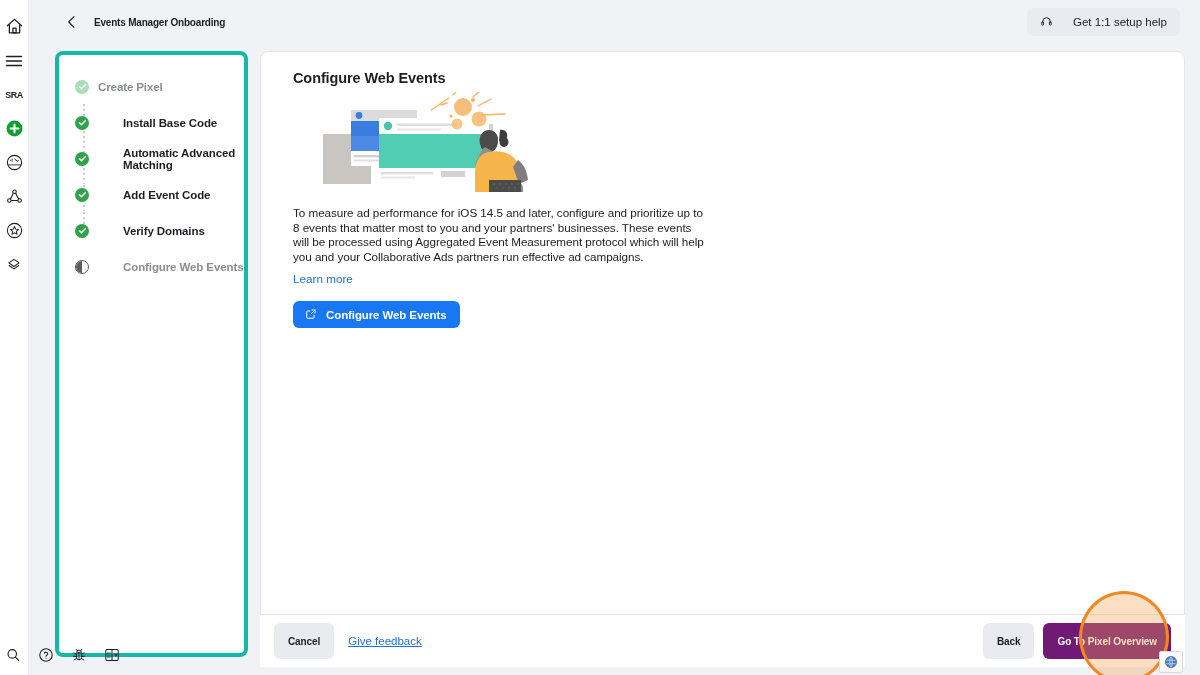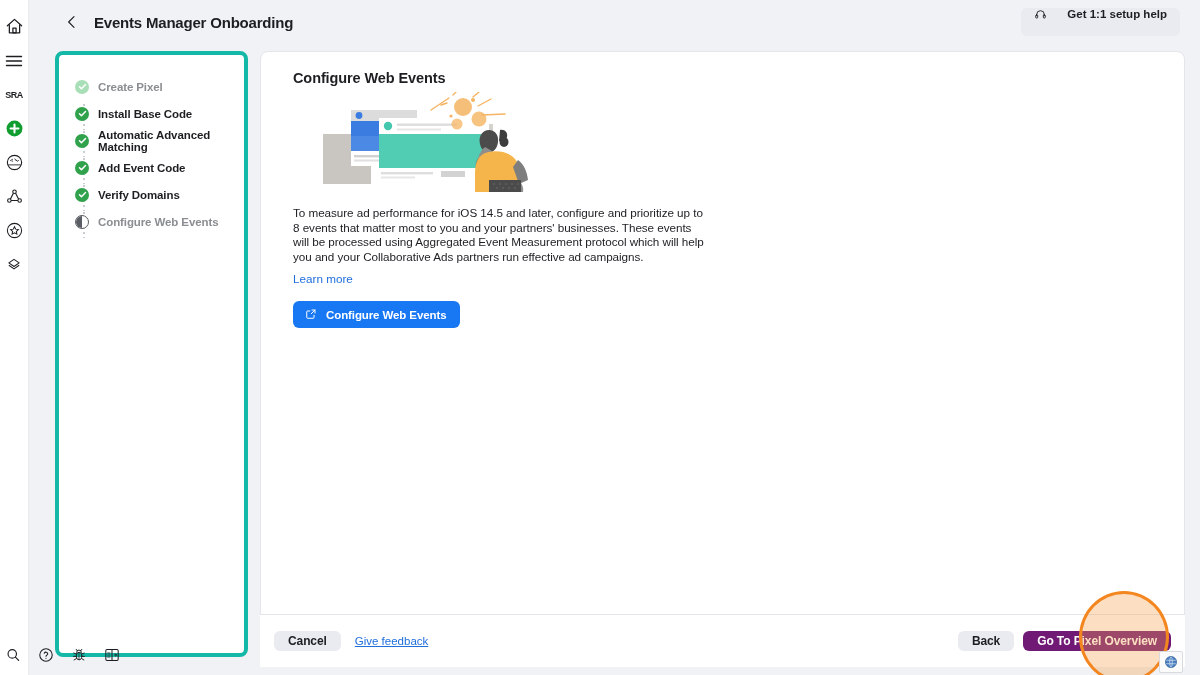--- a/index.html
+++ b/index.html
@@ -60,33 +60,33 @@
     display: flex; align-items: center;
     padding: 0 10px 0 0;
   }
   .back-btn {
     width: 34px; height: 34px; margin-left: 26px;
     display: flex; align-items: center; justify-content: center;
     border-radius: 50%;
     color: #1c1e21;
   }
   .page-title {
-    font-size: 15px; font-weight: 700; color: #1c1e21;
+    font-size: 10px; font-weight: 700; color: #1c1e21;
     margin-left: 5px; letter-spacing: -0.2px;
   }
   .topbar-right {
     margin-left: auto;
     display: flex; align-items: center; gap: 8px;
     padding-right: 10px;
   }
   .help-pill {
-    display: flex; gap: 20px;
+    display: flex; align-items: center; gap: 20px;
     height: 28px; padding: 0 13px;
     background: #e9ebf0; border-radius: 6px;
-    font-size: 11.5px; font-weight: 700; color: #1c1e21;
+    font-size: 11.5px; font-weight: 400; color: #1c1e21;
   }
   .acct-pill {
     display: flex; align-items: center; gap: 9px;
     height: 28px; padding: 0 9px 0 8px;
     background: #ffffff;
     border: 1px solid #dddfe2; border-radius: 6px;
     font-size: 11.5px; color: #1c1e21;
     min-width: 209px;
   }
   .acct-ico {
@@ -109,21 +109,21 @@
     border: 4px solid #14b8a6;
     border-radius: 8px;
     padding: 18px 0 0 0;
   }
   .step {
     display: flex; align-items: center;
     height: 27px;
     padding-left: 16px;
     position: relative;
   }
-  .step + .step { margin-top: 0; }
+  .step + .step { margin-top: 9px; gap: 25px; }
   .step-wrap { position: relative; }
   .step-dots {
     position: absolute;
     left: 24px;
     width: 2px;
     background-image: linear-gradient(to bottom, #c9ccd1 0, #c9ccd1 2px, transparent 2px, transparent 5px);
     background-size: 2px 5px;
   }
   .step-icon {
     width: 14px; height: 14px; border-radius: 50%;
@@ -190,24 +190,24 @@
   
   .footer {
     position: absolute; left: 260px; top: 614px;
     width: 925px; height: 53px;
     background: #ffffff;
     border-top: 1px solid #e4e6eb;
     display: flex; align-items: center;
     padding: 0 14px;
   }
   .btn {
-    height: 20px; padding: 0 14px;
+    height: 36px; padding: 0 14px;
     display: inline-flex; align-items: center; justify-content: center;
     border-radius: 6px;
-    font-size: 12px; font-weight: 700;
+    font-size: 10px; font-weight: 700;
     letter-spacing: -0.1px;
   }
   .btn-grey { background: #e9ebf0; color: #1c1e21; }
   .btn-primary { background: #701a75; color: #ffffff; }
   .foot-link {
     margin-left: 14px;
     font-size: 11.5px; color: #216fdb;
     text-decoration: underline; font-weight: 400;
   }
   .foot-right { margin-left: auto; display: flex; align-items: center; gap: 9px; }

